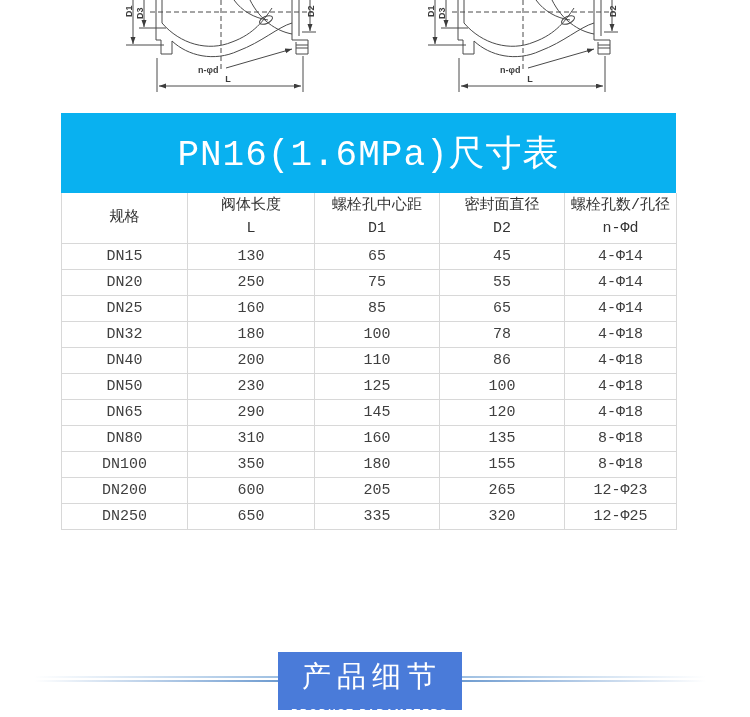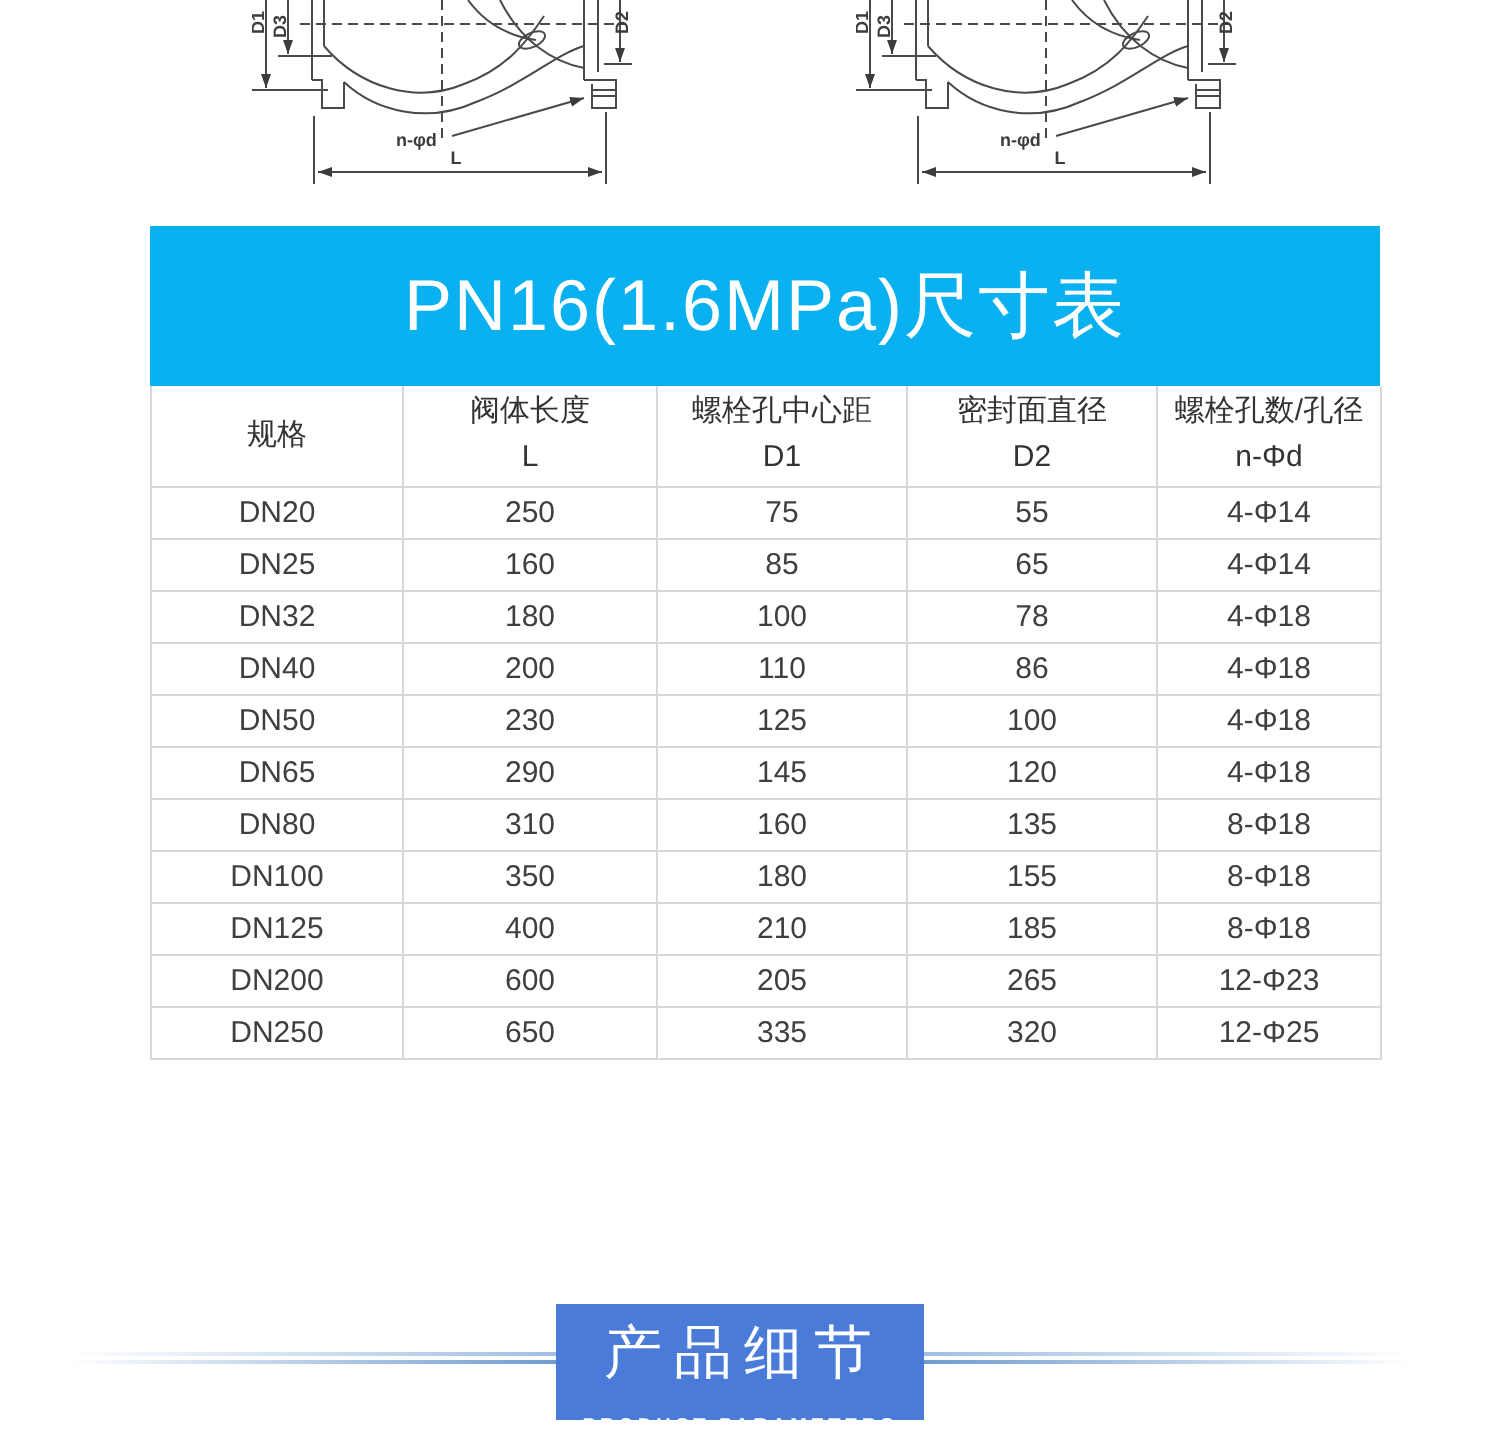--- a/index.html
+++ b/index.html
@@ -9,21 +9,21 @@
 
   
   .drawing { position:absolute; top:0; width:190px; height:100px; }
   #drawing1 { left:126px; }
   #drawing2 { left:428px; }
   .drawing svg { display:block; }
   .drawing text { font-family:"Liberation Sans","DejaVu Sans",sans-serif;
     font-size:9px; font-weight:bold; fill:#3c3c3c; }
 
   
-  .content { position:absolute; left:75px; top:113px; width:615px; }
+  .content { position:absolute; left:61px; top:113px; width:615px;font-family:Liberation Mono, monospace; }
   .title-banner { height:80px; background:#09b1f0; color:#fff;
     display:flex; align-items:center; justify-content:center;
     font-size:36px; letter-spacing:1px; }
 
   table.dims { width:100%; border-collapse:collapse; table-layout:fixed; }
   table.dims th, table.dims td {
     border:1px solid #d8d8d8; text-align:center; vertical-align:middle;
     font-weight:normal; }
   table.dims th { height:50px; color:#333333; font-size:15px;
     line-height:1.5; border-top:none; }
@@ -165,20 +165,27 @@
             <div>D2</div>
           </th>
         <th>
             <div>螺栓孔数/孔径</div>
             <div>n-Φd</div>
           </th>
       </tr>
     </thead>
     <tbody>
       <tr>
+          <td>DN15</td>
+          <td>130</td>
+          <td>65</td>
+          <td>45</td>
+          <td>4-Φ14</td>
+        </tr>
+      <tr>
           <td>DN20</td>
           <td>250</td>
           <td>75</td>
           <td>55</td>
           <td>4-Φ14</td>
         </tr>
       <tr>
           <td>DN25</td>
           <td>160</td>
           <td>85</td>
@@ -221,27 +228,20 @@
           <td>8-Φ18</td>
         </tr>
       <tr>
           <td>DN100</td>
           <td>350</td>
           <td>180</td>
           <td>155</td>
           <td>8-Φ18</td>
         </tr>
       <tr>
-          <td>DN125</td>
-          <td>400</td>
-          <td>210</td>
-          <td>185</td>
-          <td>8-Φ18</td>
-        </tr>
-      <tr>
           <td>DN200</td>
           <td>600</td>
           <td>205</td>
           <td>265</td>
           <td>12-Φ23</td>
         </tr>
       <tr>
           <td>DN250</td>
           <td>650</td>
           <td>335</td>

